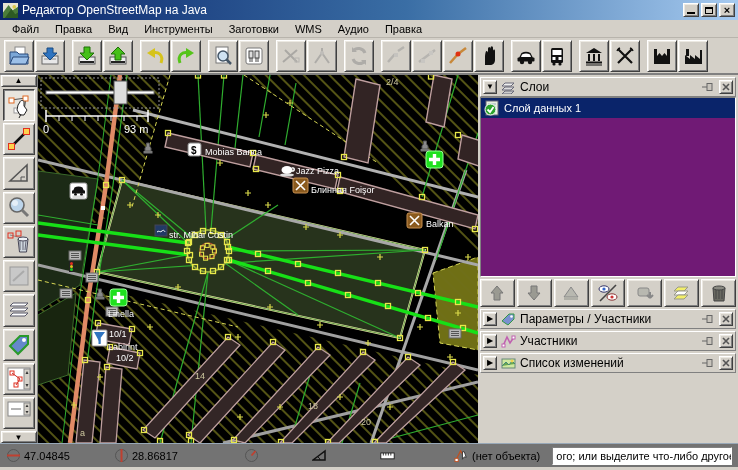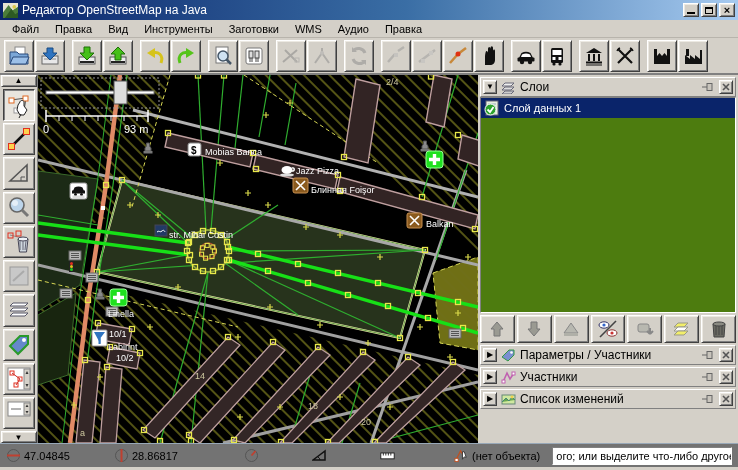--- a/index.html
+++ b/index.html
@@ -44,21 +44,21 @@
   .map svg { display:block; }
   .mlabel { font-family:"Liberation Sans",sans-serif; font-size:9px; fill:#fff; }
   .mnum { font-family:"Liberation Sans",sans-serif; font-size:9px; fill:#cfc9a0; }
 
   
   .rightpanel { position:absolute; left:478px; top:75px; width:260px; height:368px; background:#d4d0c8; padding:2px; }
   .phead { height:20px; display:flex; align-items:center; gap:4px; padding:0 2px; background:#d4d0c8; border:1px solid; border-color:#fff #808080 #808080 #fff; }
   .phead .ptitle { flex:1; font-size:12px; }
   .sqbtn { width:14px; height:14px; display:flex; align-items:center; justify-content:center; font-size:8px; line-height:8px; }
   .pico { width:15px; height:13px; }
-  .layerlist { height:216px; background:#4d7c0f; border:1px solid; border-color:#808080 #fff #fff #808080; overflow:hidden; }
+  .layerlist { height:180px; background:#701a75; border:1px solid; border-color:#808080 #fff #fff #808080; overflow:hidden; }
   .layerrow { height:20px; background:#0a246a; color:#fff; display:flex; align-items:center; gap:4px; padding:0 3px; font-size:11px; }
   .lbtnrow { display:flex; gap:2px; margin-top:2px; }
   .lbtn { flex:1; height:28px; display:flex; align-items:center; justify-content:center; }
   .lbtn svg { width:20px; height:20px; }
   .collapsed { margin-top:2px; }
 
   
   .statusbar { position:absolute; left:0; top:443px; width:738px; height:24px; background:#737373; display:flex; align-items:center; padding:0 6px; gap:4px; border-top:1px solid #98a8b8; }
   .sseg { display:flex; align-items:center; gap:3px; font-size:11px; }
   .sseg svg { width:15px; height:15px; }

